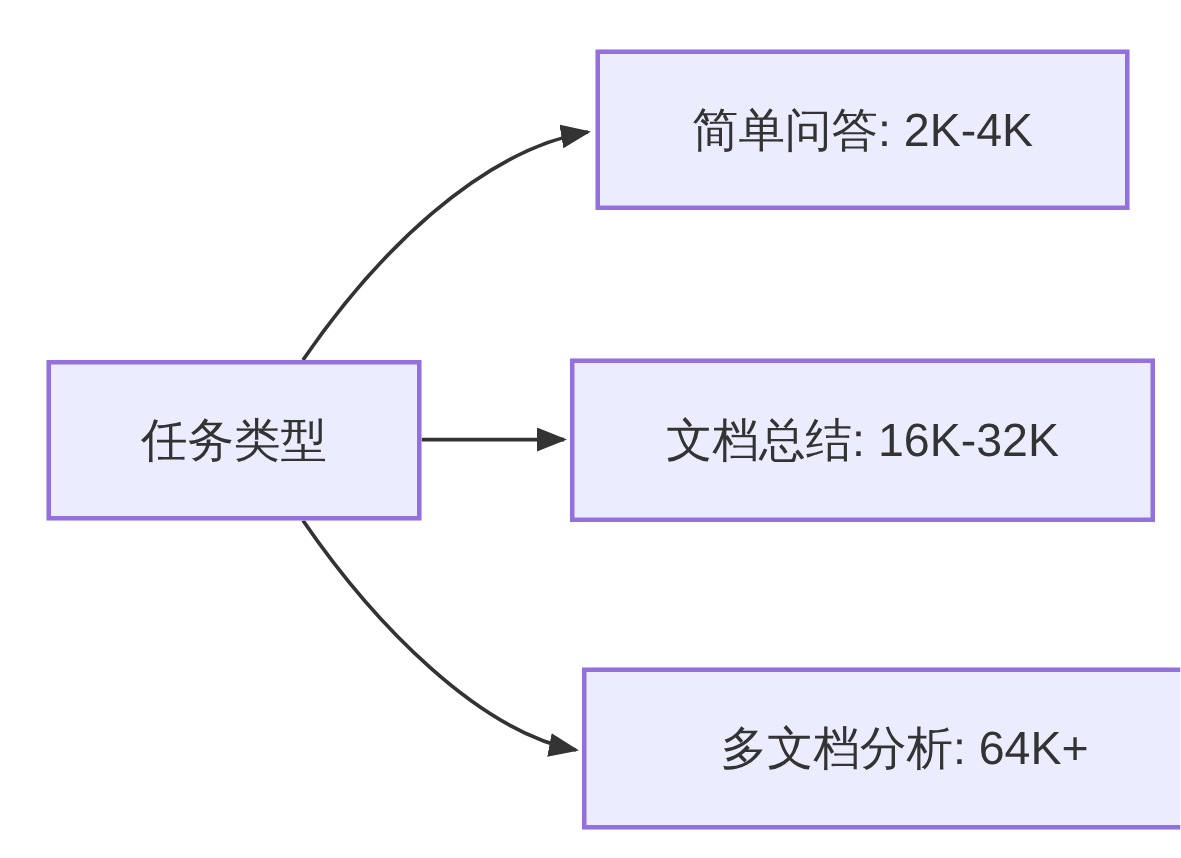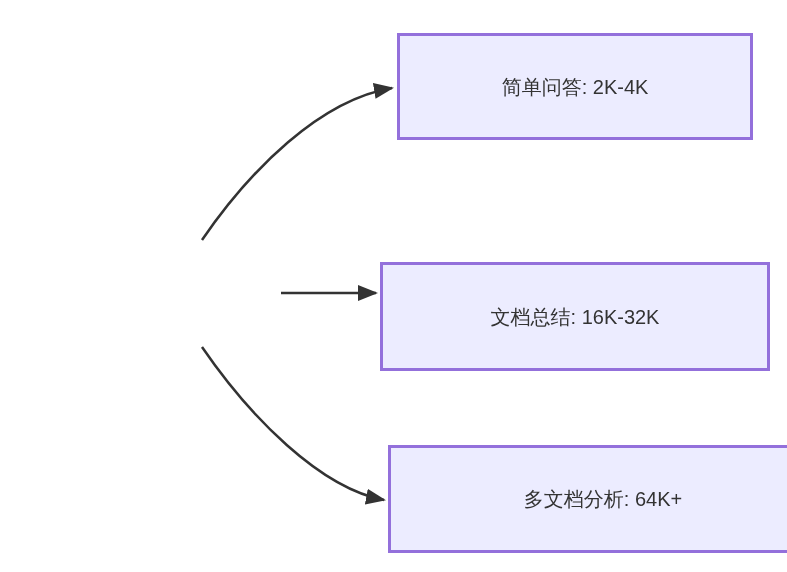--- a/index.html
+++ b/index.html
@@ -25,28 +25,28 @@
   }
   .node {
     position: absolute;
     box-sizing: border-box;
     background: var(--node-fill, #ECECFF);
     border: 3px solid var(--node-border, #9370DB);
     display: flex;
     align-items: center;
     justify-content: center;
     color: var(--text-color, #333333);
-    font-size: 20px;
+    font-size: 31px;
     line-height: 1.2;
     white-space: nowrap;
     text-align: center;
   }
   .node-root    { left: 31px;  top: 240px; width: 250px; height: 107px; }
   .node-child-0 { left: 397px; top: 33px;  width: 356px; height: 107px; }
-  .node-child-1 { left: 380px; top: 239px; width: 390px; height: 109px; margin-top: 23px; }
+  .node-child-1 { left: 380px; top: 239px; width: 390px; height: 109px; }
   .node-child-2 { left: 388px; top: 445px; width: 430px; height: 108px; }
 </style>
 </head>
 <body>
 
 <div class="canvas">
 
   <svg class="edges-layer" width="787" height="572" viewBox="0 0 787 572" xmlns="http://www.w3.org/2000/svg">
     <defs>
       <marker id="arrowhead" markerUnits="userSpaceOnUse" markerWidth="20" markerHeight="16" refX="18" refY="8" orient="auto">
@@ -54,20 +54,23 @@
       </marker>
     </defs>
 
     <path d="M202,240 C250,170 320,100 392,88" fill="none" stroke-width="2.5" marker-end="url(#arrowhead)" stroke="#333333"></path>
 
     <path d="M281,293 L376,293" fill="none" stroke-width="2.5" marker-end="url(#arrowhead)" stroke="#333333"></path>
 
     <path d="M202,347 C250,417 320,488 384,500" fill="none" stroke-width="2.5" marker-end="url(#arrowhead)" stroke="#333333"></path>
   </svg>
 
+  <div class="node node-root">
+    <span>任务类型</span>
+  </div>
 
   <div class="node node-child-0">
     <span>简单问答: 2K-4K</span>
   </div>
 
   <div class="node node-child-1">
     <span>文档总结: 16K-32K</span>
   </div>
 
   <div class="node node-child-2">

